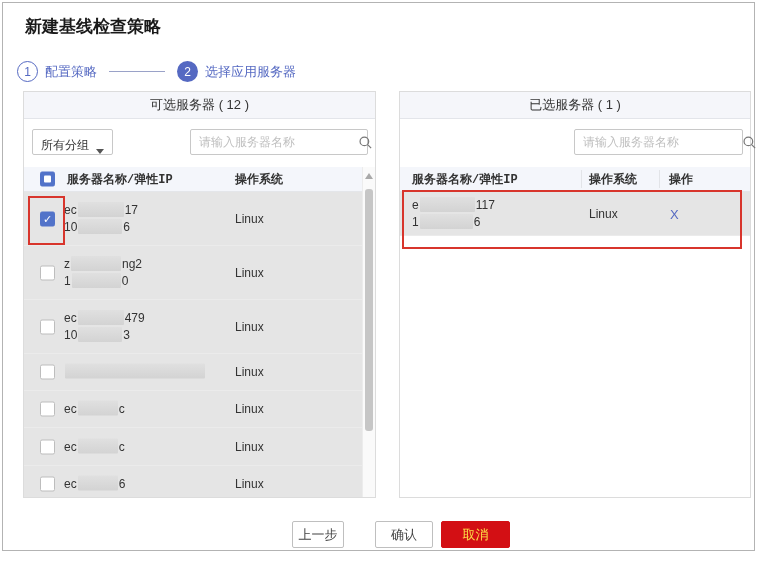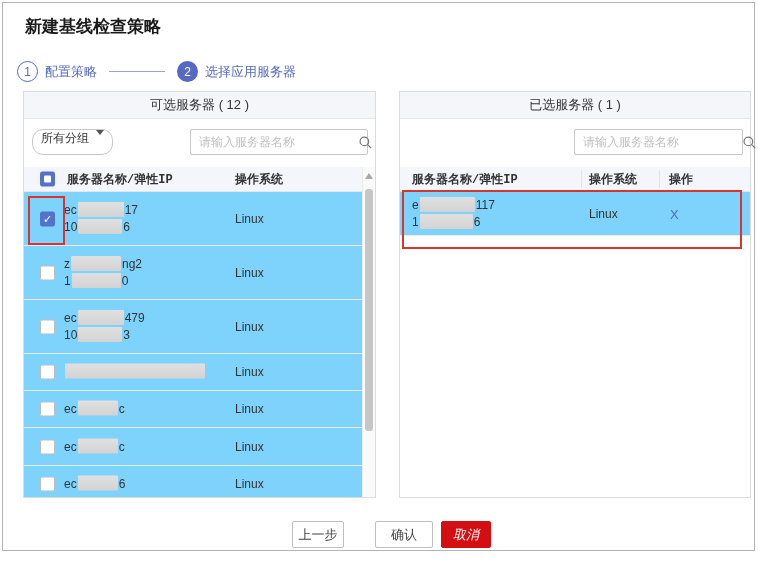--- a/index.html
+++ b/index.html
@@ -22,22 +22,22 @@
   .step-line { width:56px; height:1px; background:#9aa2c8; margin:0 12px; }
 
   
   .panel { position:absolute; top:88px; height:407px; border:1px solid #dcdcdc; background:#fff; }
   .panel.left { left:20px; width:353px; }
   .panel.right { left:396px; width:352px; }
   .panel-header { height:27px; background:#f5f6fa; border-bottom:1px solid #e3e5ea;
     display:flex; align-items:center; justify-content:center; font-size:13px; color:#333; }
 
   .dropdown { position:absolute; left:8px; top:37px; width:81px; height:26px;
-    border:1px solid #c8c8c8; border-radius:11px; background:#fff;
-    display:flex; align-items:flex-start; font-size:12px; color:#333; padding:0 8px; cursor:pointer; }
+    border:1px solid #c8c8c8; border-radius:2px; background:#fff;
+    display:flex; align-items:flex-end; font-size:12px; color:#333; padding:0 8px; cursor:pointer; }
   .dropdown .caret { margin-left:auto; width:0; height:0;
     border-left:4px solid transparent; border-right:4px solid transparent; border-top:5px solid #555; }
 
   .search-box { position:absolute; top:37px; height:26px; border:1px solid #c8c8c8;
     border-radius:2px; background:#fff; display:flex; align-items:center; }
   .panel.left .search-box { left:166px; width:178px; }
   .panel.right .search-box { left:174px; width:169px; }
   .search-box input { border:none; outline:none; flex:1; height:100%; font-size:12px;
     padding:0 4px 0 8px; color:#333; background:transparent;
     font-family:"Liberation Sans","DejaVu Sans",sans-serif; }
@@ -47,21 +47,21 @@
   .table-header { position:absolute; left:0; top:75px; height:25px; background:#f4f6fb;
     border-bottom:1px solid #e4e6ea; font-size:12px; font-weight:bold; color:#333; }
   .panel.left .table-header { right:13px; }
   .panel.right .table-header { right:0; }
   .col-label { position:absolute; top:50%; transform:translateY(-50%); white-space:nowrap;font-family:Liberation Mono, monospace; }
   .vsep { position:absolute; top:3px; bottom:3px; width:1px; background:#e2e4e8; }
 
   .rows { position:absolute; left:0; top:100px; bottom:0; overflow:hidden; }
   .panel.left .rows { right:13px; }
   .panel.right .rows { right:0; }
-  .row { position:relative; border-bottom:1px solid #ebebeb; background:#7dd3fc; }
+  .row { position:relative; border-bottom:1px solid #ebebeb; background:#e5e5e5; }
 
   
   .cb { position:absolute; left:16px; top:50%; transform:translateY(-50%);
     width:15px; height:15px; border:1px solid #bdbdbd; border-radius:2px; background:#fff;
     display:flex; align-items:center; justify-content:center; cursor:pointer; }
   .cb.checked { background:var(--cb-blue); border-color:var(--cb-blue); }
   .cb.checked::after { content:"✓"; color:#fff; font-size:11px; font-weight:bold; line-height:1; }
   .cb.indet { background:var(--cb-blue); border-color:var(--cb-blue); }
   .cb.indet::after { content:""; width:7px; height:7px; background:#fff; border-radius:1px; }
   .table-header .cb { top:12px; }
@@ -91,21 +91,21 @@
   .annotation.left-cb { left:4px; top:104px; width:37px; height:49px; }
   .annotation.right-row { left:2px; top:98px; width:340px; height:59px; }
 
   
   .footer-btn { position:absolute; top:518px; height:27px; border-radius:2px; font-size:13px;
     display:flex; align-items:center; justify-content:center; cursor:pointer;
     font-family:"Liberation Sans","DejaVu Sans",sans-serif; }
   .btn-plain { background:#fff; border:1px solid #bfbfbf; color:#444; }
   #btn-prev { left:289px; width:52px; }
   #btn-confirm { left:372px; width:58px; }
-  #btn-cancel { left:438px; width:50px; background:var(--cancel-red); border:1px solid var(--cancel-red); color:#ffffff;font-style:italic; }
+  #btn-cancel { left:438px; width:69px; background:var(--cancel-red); border:1px solid var(--cancel-red); color:#fde047; }
 </style>
 </head>
 <body>
 
 <div class="dialog">
 
   <div class="title">新建基线检查策略</div>
 
   <div class="steps">
     <div class="step-circle outline">1</div>

